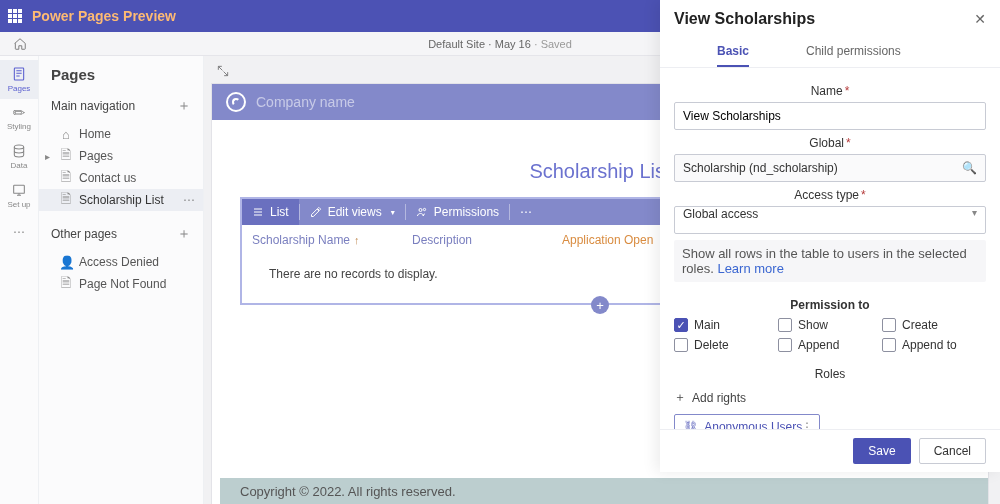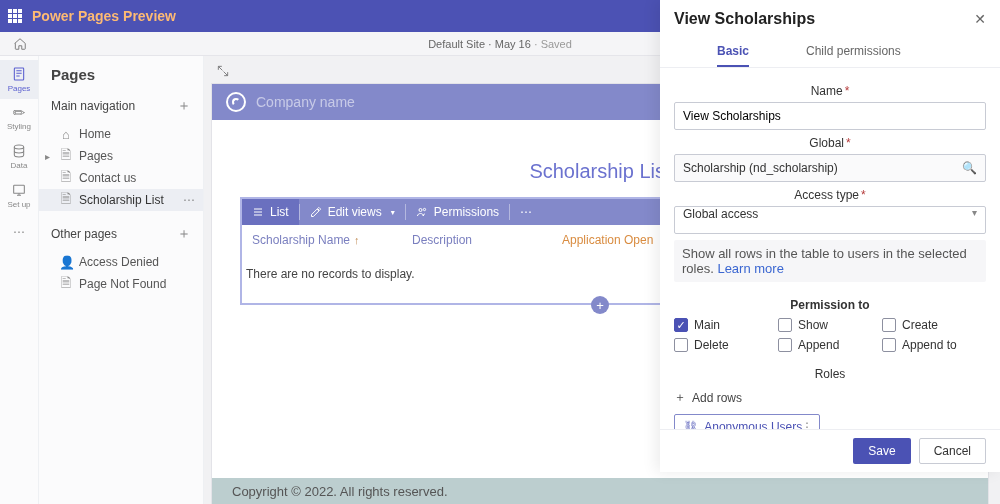--- a/index.html
+++ b/index.html
@@ -67,23 +67,23 @@
   .tb-btn.active{ background:#6a70bf; }
   .tb-sep{ width:1px; height:16px; background:rgba(255,255,255,.4);}
   .tb-caret{font-size:8px;margin-left:3px;}
   .tb-more{padding:0 10px;}
   .list-table{ border:2px solid #b0b5e6; border-top:none; }
   .lt-head{ display:flex; font-size:12px; color:#7a7fbf; padding:8px 10px 6px; background:#fff;}
   .lt-head .col1{ flex:0 0 160px; display:flex; align-items:center; gap:4px;}
   .lt-head .col2{ flex:0 0 150px;}
   .lt-head .col3{ flex:1; color:#d98c40;}
   .sort-arrow{color:#c08b54; font-size:11px;}
-  .lt-empty{ padding:14px 4px 22px; font-size:12px; color:#444; background:#fff;}
+  .lt-empty{ padding:14px 27px 22px; font-size:12px; color:#444; background:#fff;}
   .add-plus{ position:absolute; width:18px; height:18px; border-radius:50%; background:#8389ca; color:#fff; display:flex; align-items:center; justify-content:center; font-size:13px;}
-  .canvas-footer{ position:absolute; left:8px; right:12px; bottom:0; height:26px; background:#bccecf; color:#555; display:flex; align-items:center; padding:0 20px; font-size:13px;}
+  .canvas-footer{ position:absolute; left:16px; right:12px; bottom:0; height:26px; background:#bccecf; color:#555; display:flex; align-items:center; padding:0 20px; font-size:13px;}
 
   
   .flyout{ position:absolute; top:0; right:0; width:340px; height: calc(504px - 32px); background:#fff; box-shadow:-4px 0 14px rgba(0,0,0,.08); display:flex; flex-direction:column; z-index:50;}
   .fly-head{ display:flex; align-items:center; padding:10px 14px; }
   .fly-title{ font-size:16px; font-weight:600; color:#222;}
   .fly-close{ margin-left:auto; color:#666; font-size:14px; cursor:pointer;}
   .fly-tabs{ display:flex; gap:14px; padding:0 14px; border-bottom:1px solid #edeef2; font-size:12px;}
   .fly-tab{ padding:6px 0 7px; color:#666; cursor:pointer;margin-left:43px;}
   .fly-tab.active{ color:#4b52b4; border-bottom:2px solid #4b52b4; font-weight:600;}
   .fly-body{ flex:1; overflow:auto; padding:10px 14px 8px;}
@@ -355,21 +355,21 @@
         </label>
       <label class="perm-item">
           <span class="chk"></span>
           <span>Append to</span>
         </label>
     </div>
 
     <div class="fld-label" style="margin-top:15px;font-weight:400;">Roles</div>
     <div class="add-roles">
         <span>＋</span>
-        <span>Add rows</span>
+        <span>Add rights</span>
       </div>
     <div class="role-pill">
       <span class="role-icon">⛓</span>
       <span>Anonymous Users</span>
       <span class="dots">⋮</span>
     </div>
     
   </div>
   <div class="fly-foot">
     <button class="btn btn-primary">Save</button>

